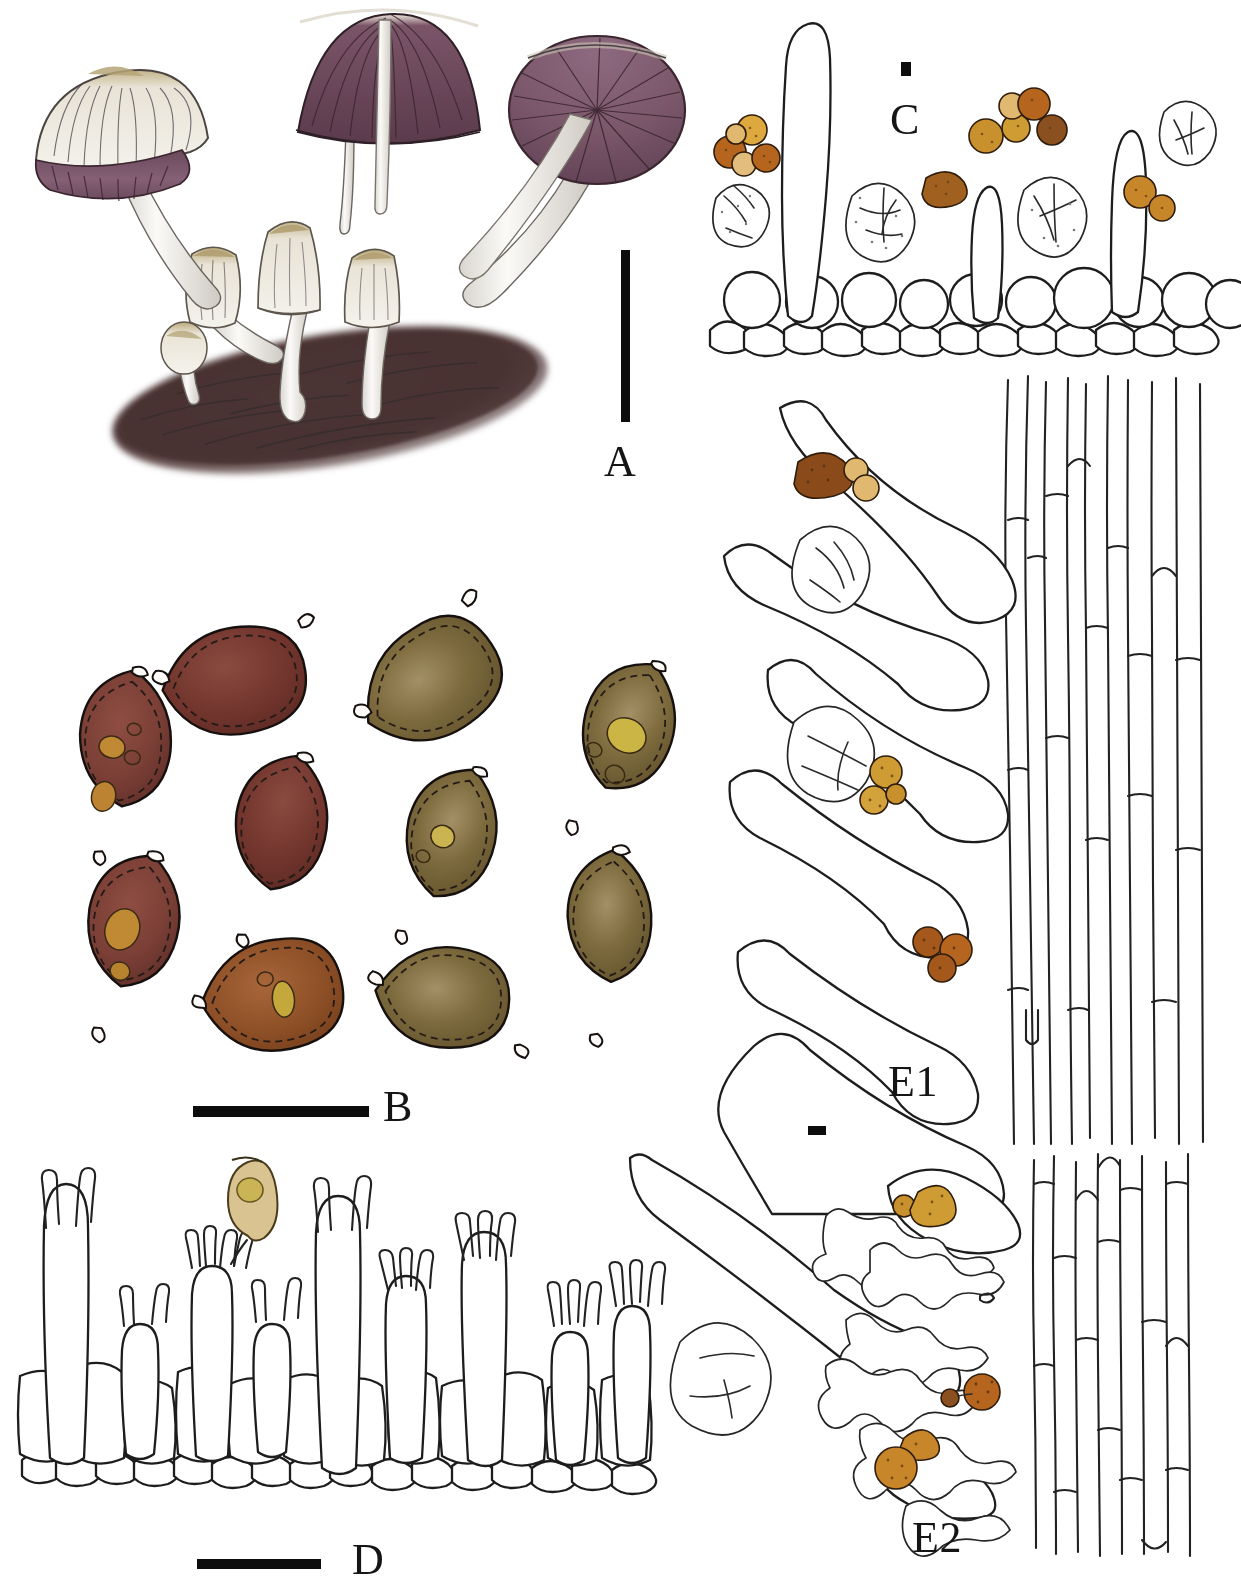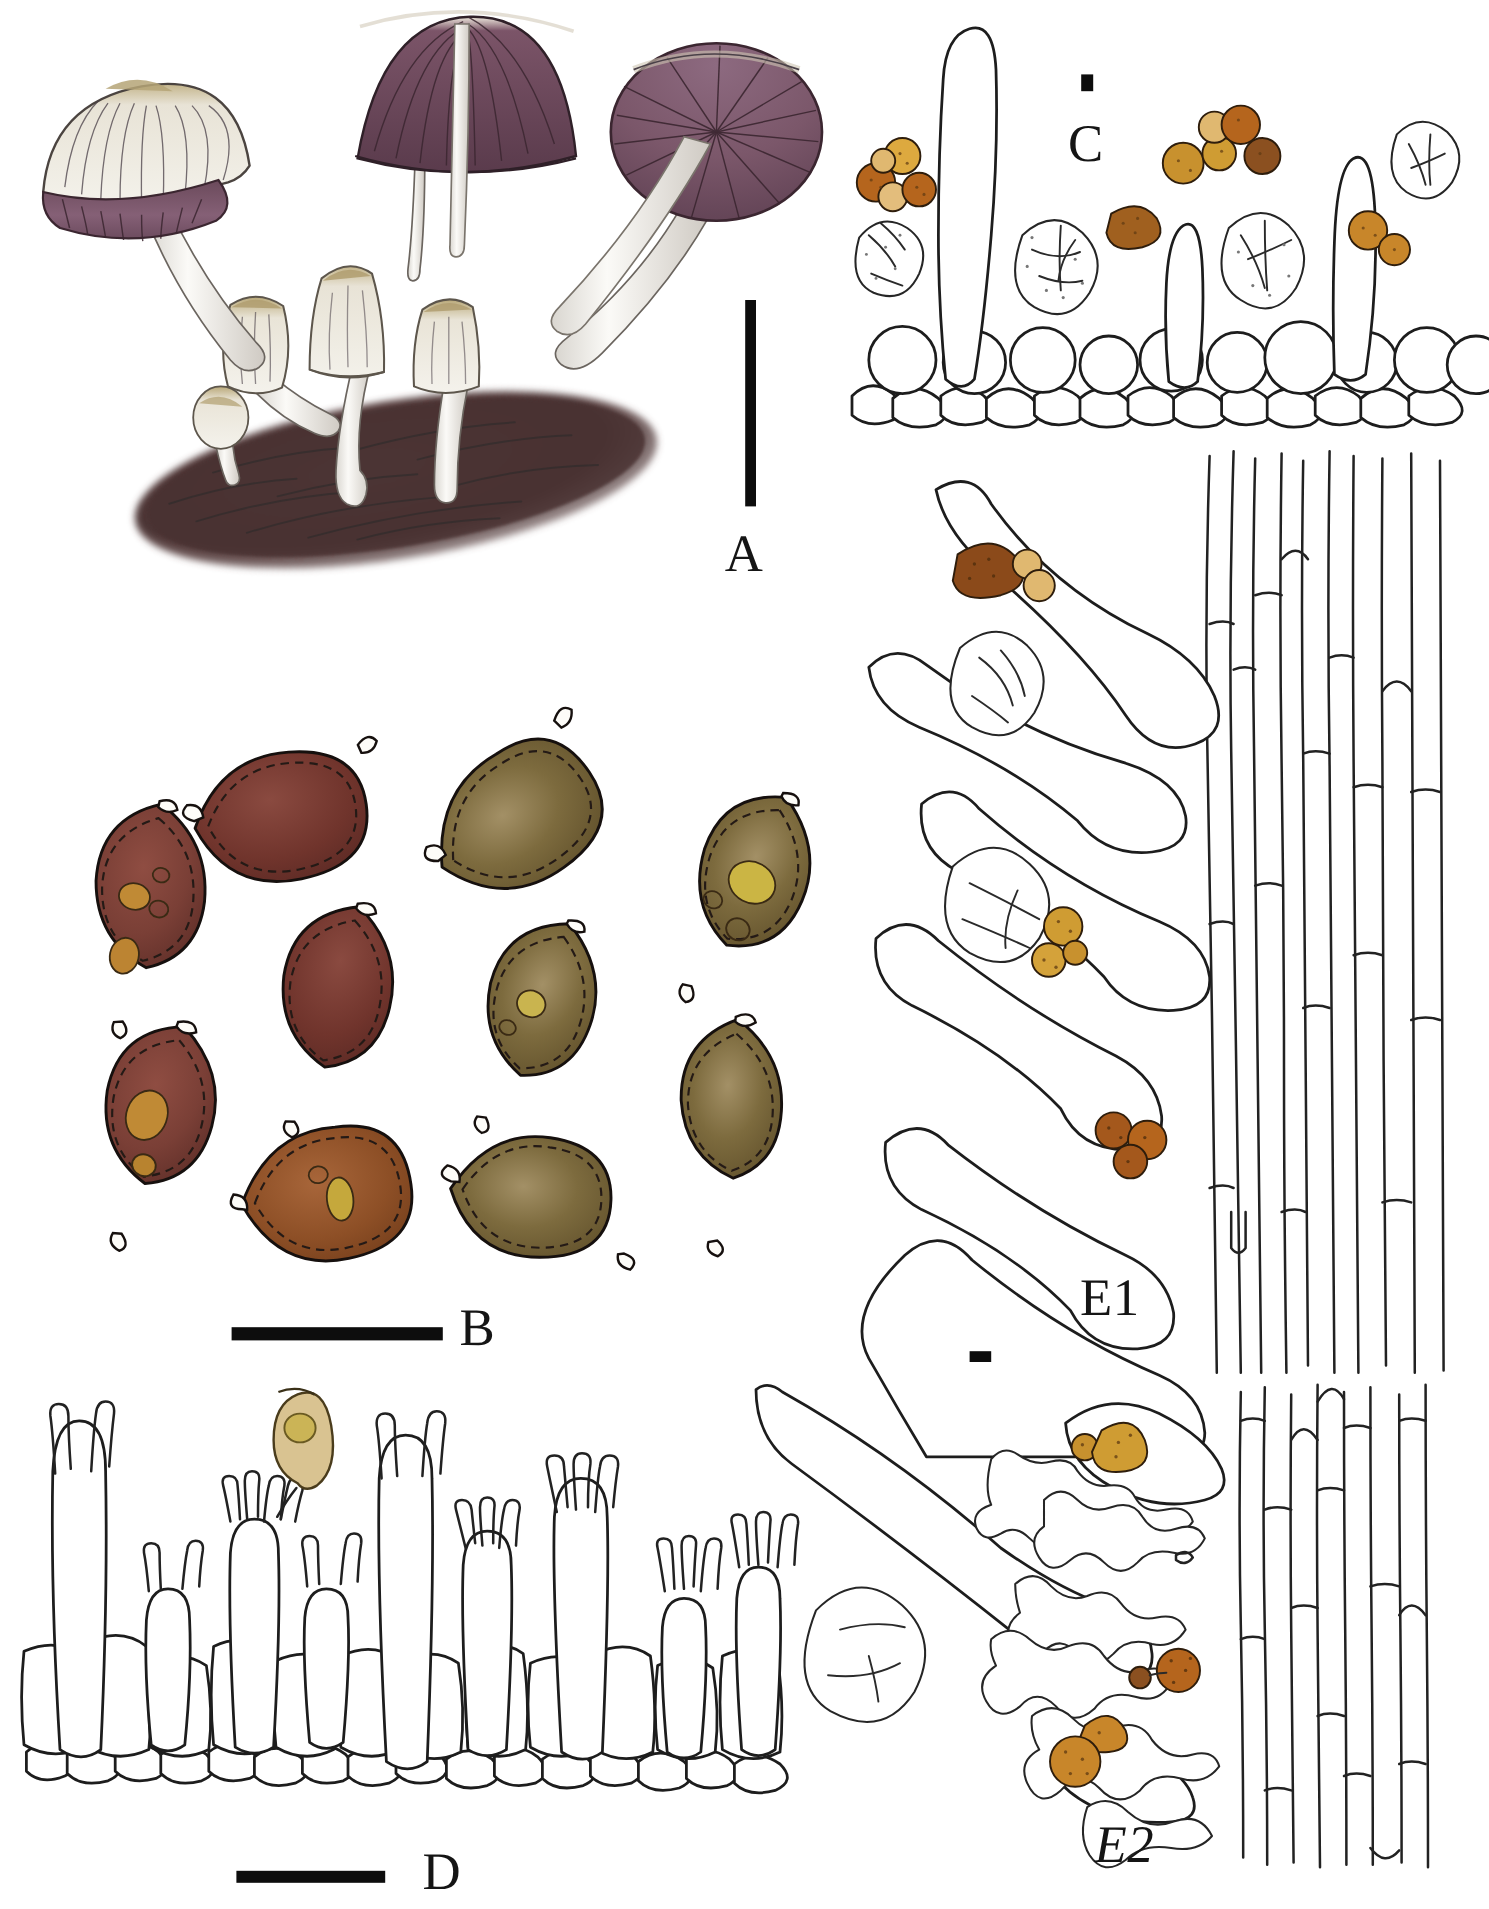--- a/index.html
+++ b/index.html
@@ -578,21 +578,21 @@
         <circle cx="222" cy="598" r="14" fill="#a4581c" class="granule"></circle>
         <g fill="#4c2c0c" opacity="0.75">
           <circle cx="204" cy="570" r="1.4"></circle>
             <circle cx="214" cy="578" r="1.4"></circle>
           <circle cx="234" cy="578" r="1.4"></circle>
             <circle cx="220" cy="598" r="1.4"></circle>
         </g>
       </g>
     </svg>
     <div class="scalebar" style="left:88px;top:756px;width:18px;height:9px;"></div>
-    <div class="panel-label" style="left:180px;top:690px;">E1</div>
+    <div class="panel-label" style="left:168px;top:690px;">E1</div>
   </div>
 
   <div class="panel" style="left:0;top:1140px;width:720px;height:451px;">
     <svg width="720" height="451" viewBox="0 0 720 451">
 
       <g>
         <path class="cellwall" d="M22 320 q16 -14 34 -2 q16 14 -2 22 q-20 8 -32 -4z"></path>
         <path class="cellwall" d="M56 322 q18 -14 38 0 q14 14 -4 22 q-22 6 -34 -6z"></path>
         <path class="cellwall" d="M96 320 q18 -14 36 0 q14 14 -2 22 q-22 6 -34 -6z"></path>
         <path class="cellwall" d="M134 322 q18 -14 38 0 q14 14 -4 22 q-22 6 -34 -6z"></path>
@@ -679,21 +679,21 @@
         <path class="cellwall" d="M618 318 q-6 -82 -4 -126 q2 -26 18 -26 q18 0 18 26 q2 44 -4 126 q-14 10 -28 0z"></path>
         <path class="ln" d="M616 166 q-4 -26 -6 -36 q-2 -8 5 -8 q7 0 7 8 q1 12 2 34"></path>
         <path class="ln" d="M632 164 q-2 -26 -2 -36 q0 -8 6 -8 q7 0 6 8 q-1 12 -2 34"></path>
         <path class="ln" d="M648 166 q2 -26 4 -36 q1 -8 7 -8 q7 0 6 8 q-2 12 -3 34"></path>
       </g>
     </svg>
     <div class="scalebar" style="left:197px;top:419px;width:124px;height:10px;"></div>
     <div class="panel-label" style="left:352px;top:398px;">D</div>
   </div>
 
-  <div class="panel" style="left:620px;top:1140px;width:621px;height:451px;font-style:italic;">
+  <div class="panel" style="left:620px;top:1140px;width:621px;height:451px;">
     <svg width="621" height="451" viewBox="0 0 621 451">
 
       <g>
         <path class="ln" d="M414 20 q-2 100 0 194 q2 96 2 194"></path>
         <path class="ln" d="M434 16 q-2 104 0 202 q2 98 2 196"></path>
         <path class="ln" d="M456 22 q-1 100 0 196 q1 100 2 194"></path>
         <path class="ln" d="M478 14 q-1 106 0 206 q1 100 2 196"></path>
         <path class="ln" d="M500 20 q0 102 1 198 q1 100 1 196"></path>
         <path class="ln" d="M522 16 q0 104 1 202 q1 100 1 196"></path>
         <path class="ln" d="M546 22 q0 100 1 196 q1 100 1 194"></path>

